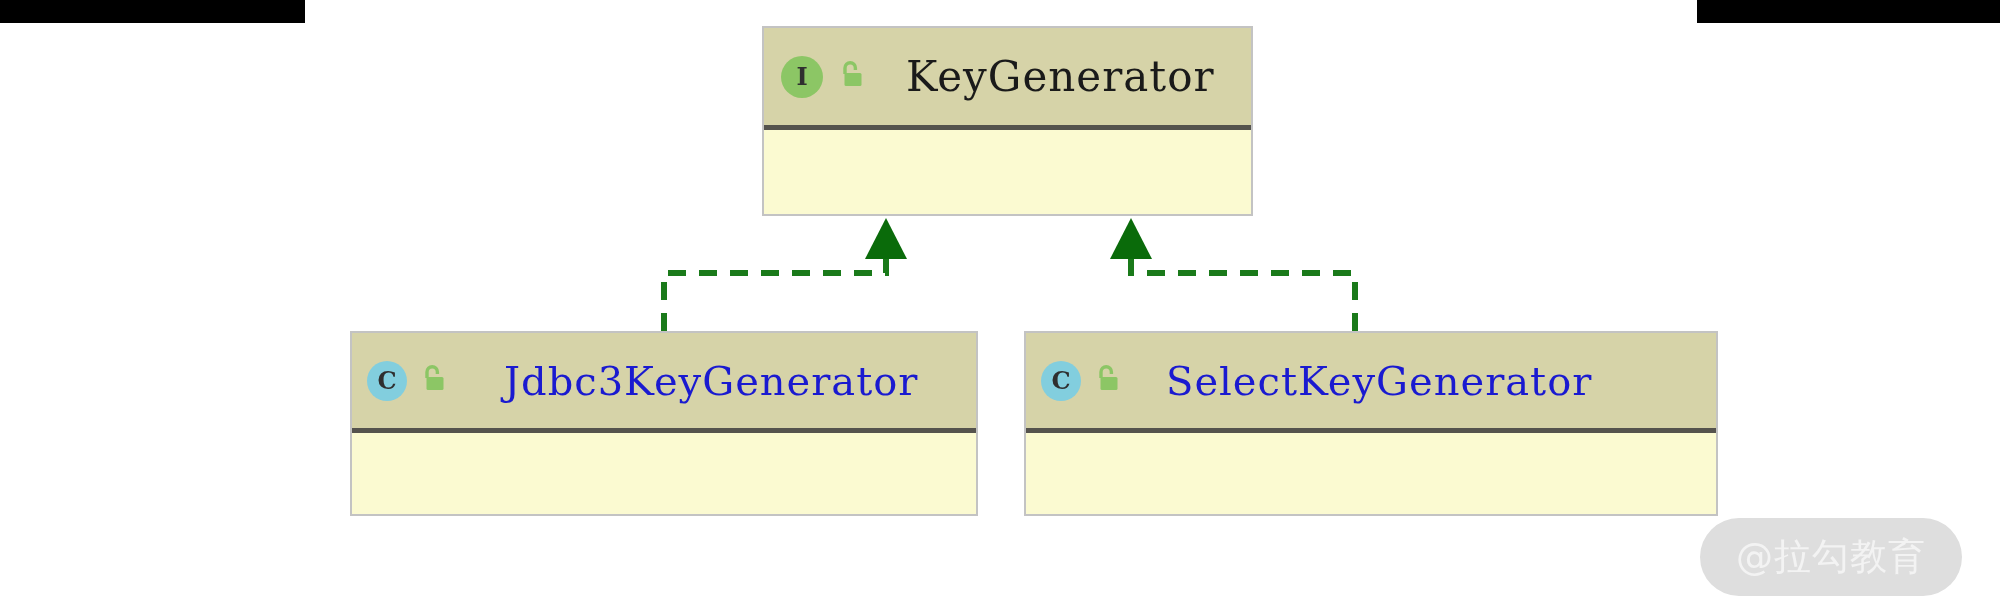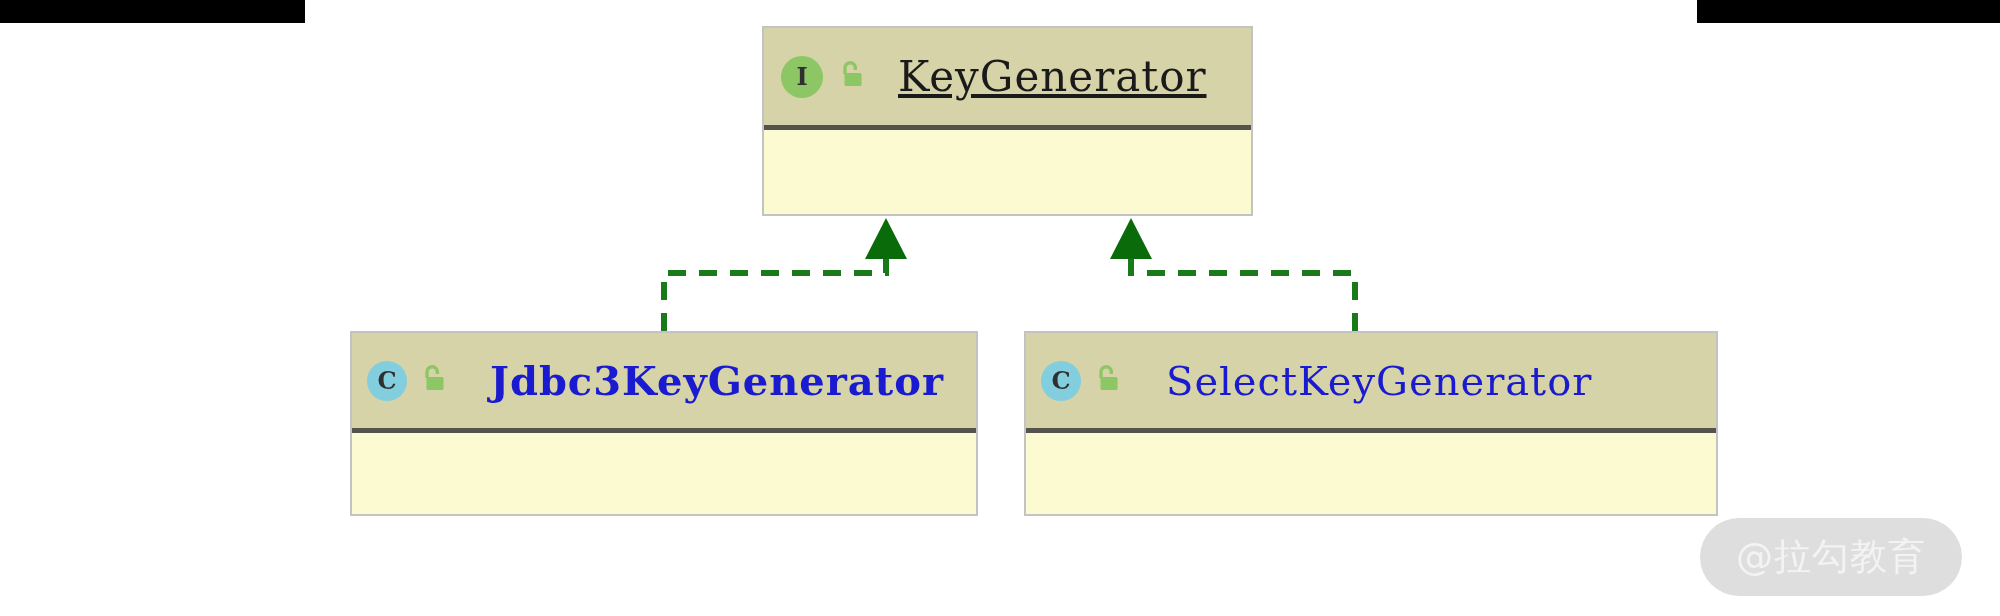--- a/index.html
+++ b/index.html
@@ -147,35 +147,35 @@
 
   <div class="uml-box" id="node-interface" style="left:762px; top:26px; width:491px; height:190px;">
     <div class="uml-header" style="height:102px; padding-left:17px;">
       <span class="type-icon iface">I</span>
       <span class="lock-icon" style="margin-left:13px;">
         <svg width="30" height="32" viewBox="0 0 30 32" xmlns="http://www.w3.org/2000/svg">
           <path d="M9 15 L9 9 A5.2 5.2 0 0 1 19.4 9 L19.4 11" fill="none" stroke="#8cc665" stroke-width="3.4"></path>
           <rect x="8.5" y="14" width="17" height="13" rx="1.5" fill="#8cc665"></rect>
         </svg>
       </span>
-      <span class="uml-name iface-name" style="margin-left:32px;text-decoration:underline;">KeyGenerator</span>
+      <span class="uml-name iface-name" style="margin-left:40px;">KeyGenerator</span>
     </div>
     <div class="uml-body" style="height:83px;"></div>
   </div>
 
   <div class="uml-box" id="node-sub-0" style="left:350px; top:331px; width:628px; height:185px;">
     <div class="uml-header" style="height:100px; padding-left:15px;">
       <span class="type-icon cls">C</span>
       <span class="lock-icon" style="margin-left:11px;">
         <svg width="30" height="32" viewBox="0 0 30 32" xmlns="http://www.w3.org/2000/svg">
           <path d="M9 15 L9 9 A5.2 5.2 0 0 1 19.4 9 L19.4 11" fill="none" stroke="#8cc665" stroke-width="3.4"></path>
           <rect x="8.5" y="14" width="17" height="13" rx="1.5" fill="#8cc665"></rect>
         </svg>
       </span>
-      <span class="uml-name cls-name" style="margin-left:42px;font-weight:bold;">Jdbc3KeyGenerator</span>
+      <span class="uml-name cls-name" style="margin-left:56px;">Jdbc3KeyGenerator</span>
     </div>
     <div class="uml-body" style="height:81px;"></div>
   </div>
 
   <div class="uml-box" id="node-sub-1" style="left:1024px; top:331px; width:694px; height:185px;">
     <div class="uml-header" style="height:100px; padding-left:15px;">
       <span class="type-icon cls">C</span>
       <span class="lock-icon" style="margin-left:11px;">
         <svg width="30" height="32" viewBox="0 0 30 32" xmlns="http://www.w3.org/2000/svg">
           <path d="M9 15 L9 9 A5.2 5.2 0 0 1 19.4 9 L19.4 11" fill="none" stroke="#8cc665" stroke-width="3.4"></path>

